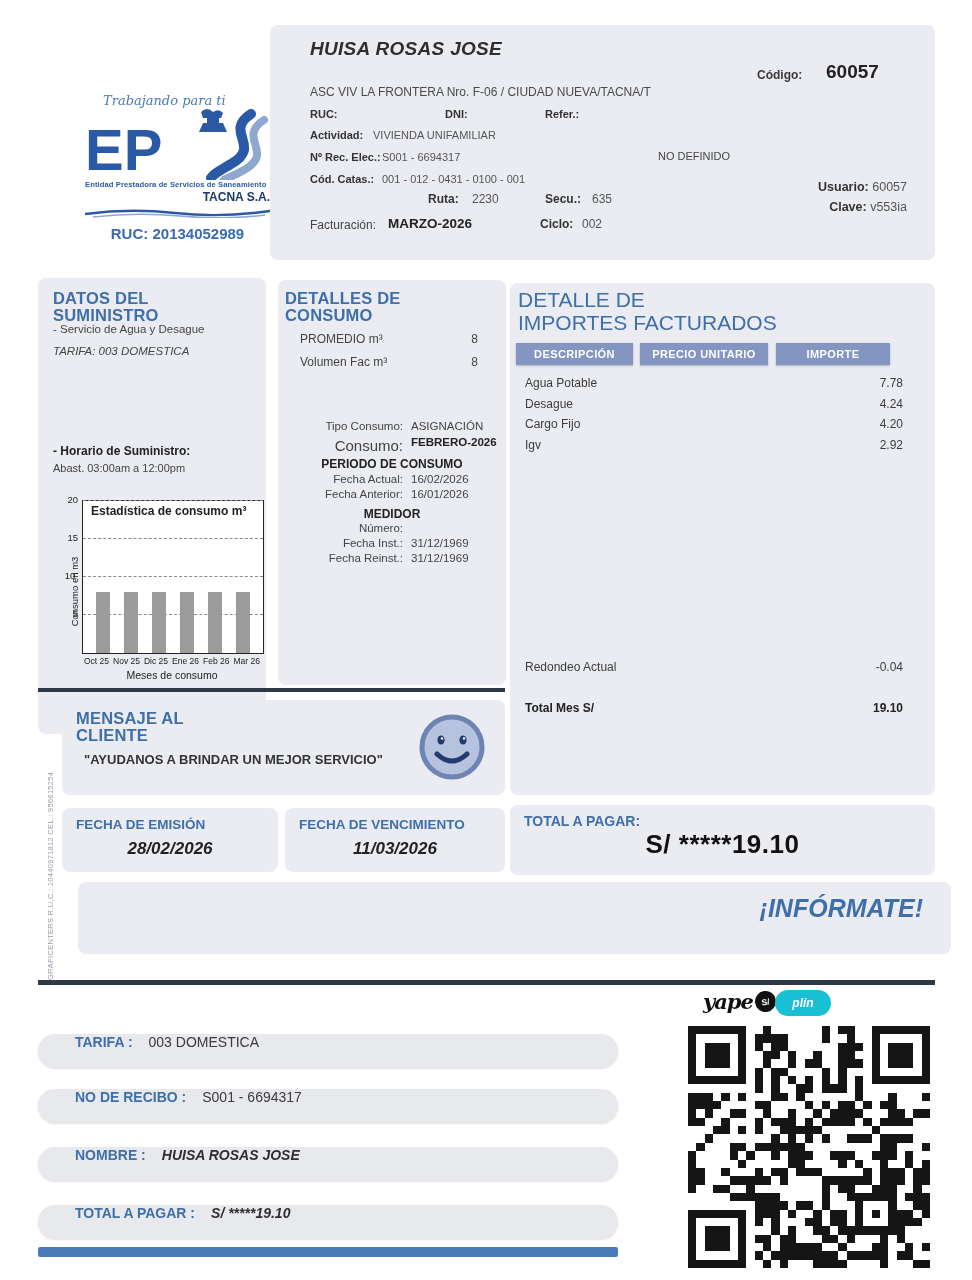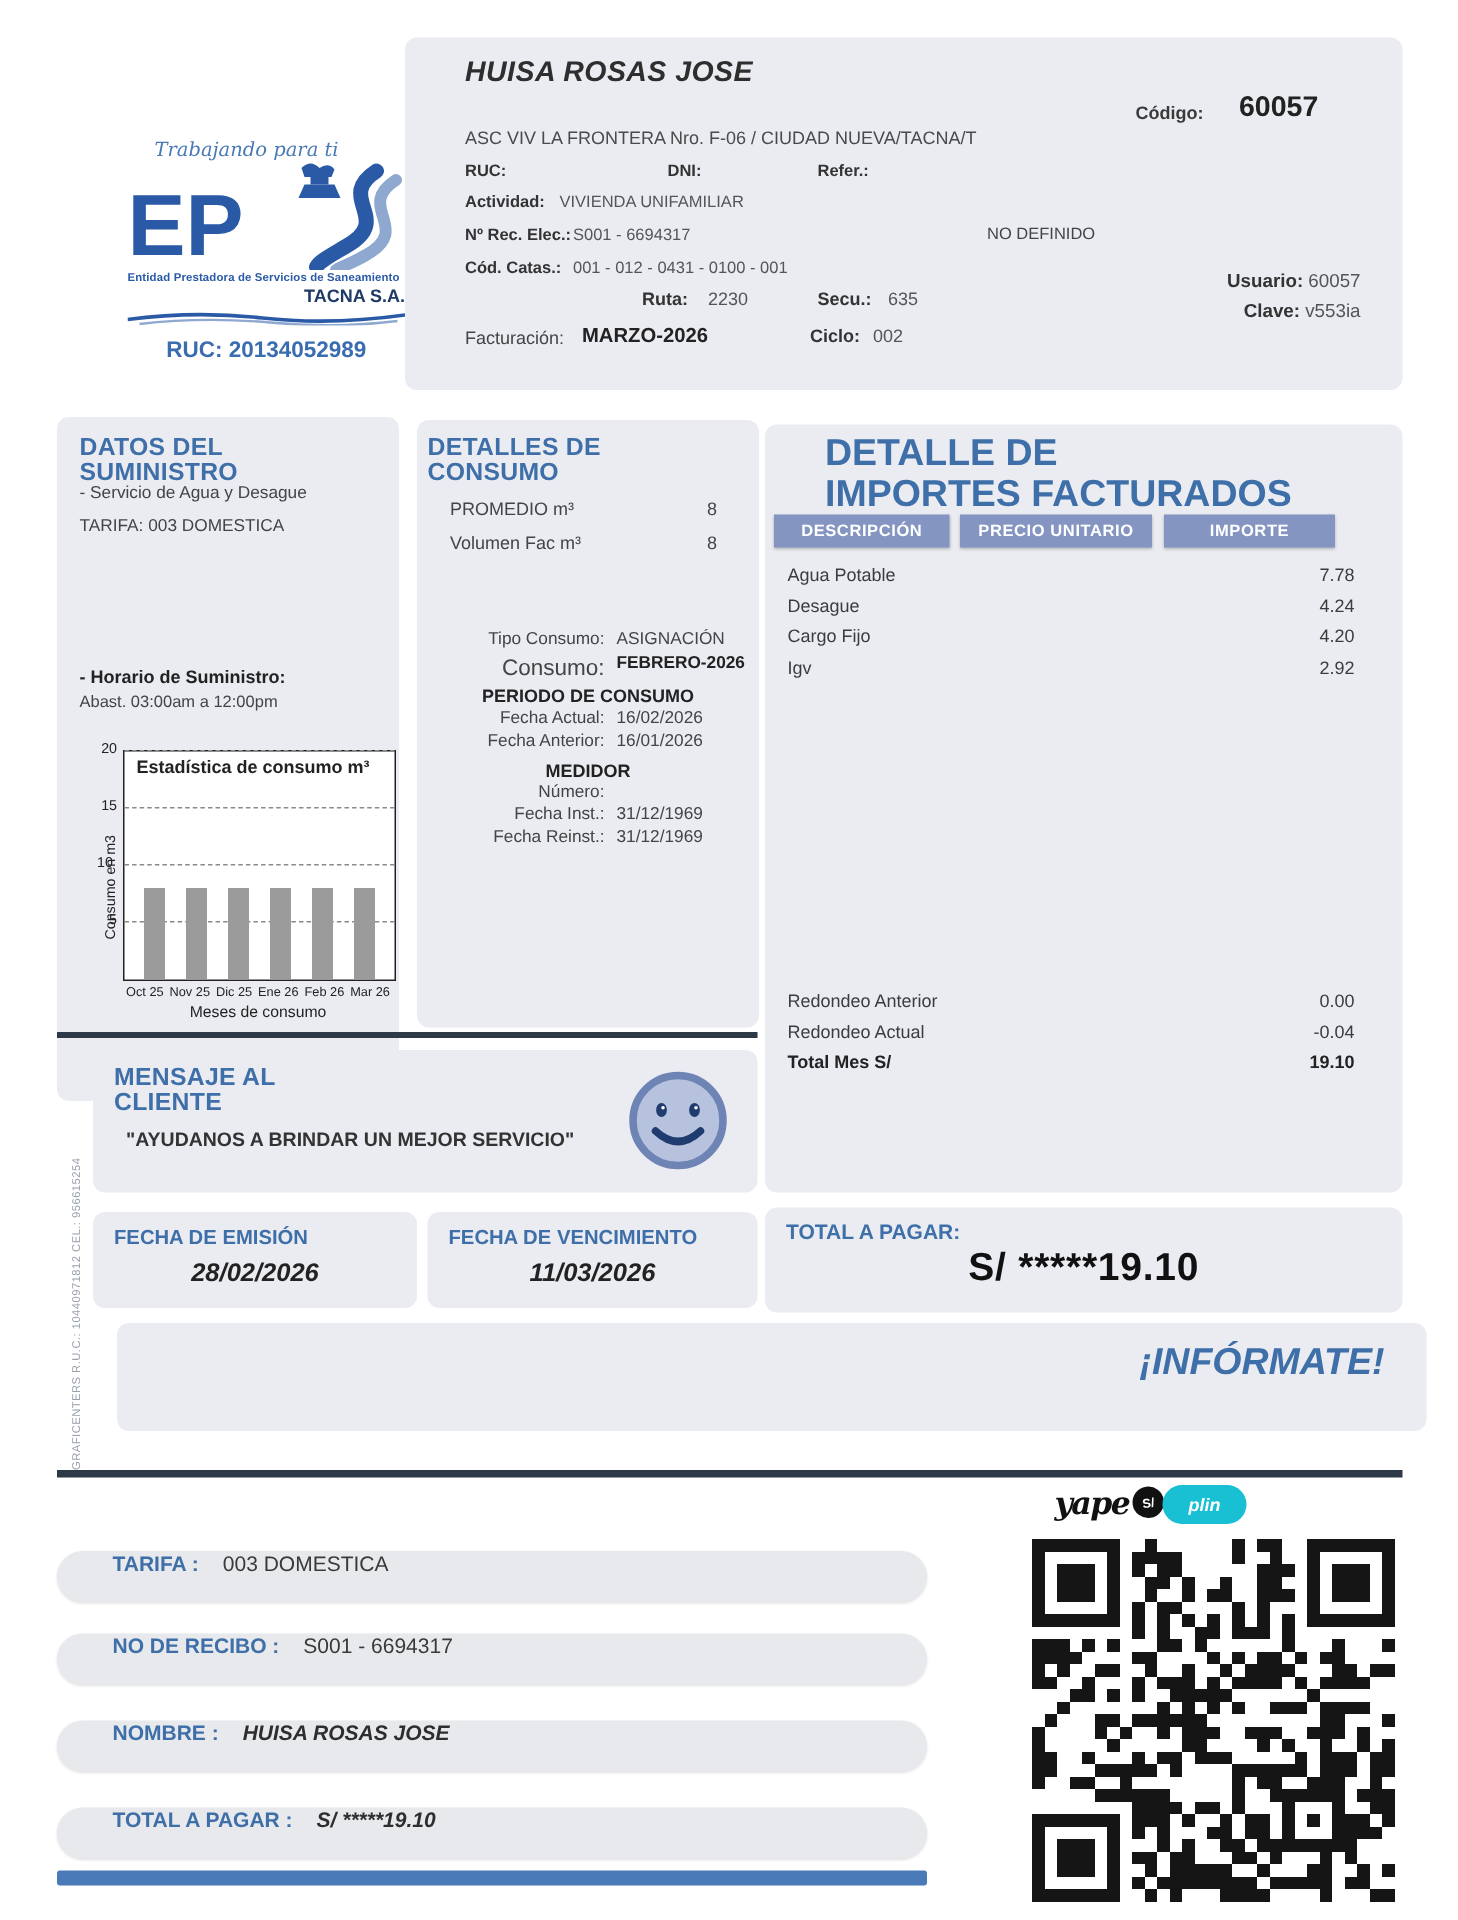--- a/index.html
+++ b/index.html
@@ -112,21 +112,21 @@
     <div class="kv lbl" style="left:270px;top:192px;font-size:12px;">Ciclo:</div>
     <div class="kv val" style="left:312px;top:192px;font-size:12px;">002</div>
   </div>
 
   <div class="panel" style="left:38px;top:278px;width:228px;height:456px;">
     <div class="kv sec-title" style="left:15px;top:12px;">
       <span>DATOS DEL</span><br>
       <span>SUMINISTRO</span>
     </div>
     <div class="kv" style="left:15px;top:45px;font-size:11.5px;color:#444;">- Servicio de Agua y Desague</div>
-    <div class="kv" style="left:15px;top:67px;font-size:11.5px;color:#444;">TARIFA: 003 DOMESTICA</div>
+    <div class="kv" style="left:15px;top:67px;font-size:11.5px;color:#444;font-style:italic;">TARIFA: 003 DOMESTICA</div>
     <div class="kv" style="left:15px;top:166px;font-size:12px;font-weight:bold;color:#222;">- Horario de Suministro:</div>
     <div class="kv" style="left:15px;top:184px;font-size:11px;color:#444;">Abast. 03:00am a 12:00pm</div>
   </div>
 
   <div class="chart">
     <div class="chart-ylabel">Consumo en m3</div>
     <div id="yticks"></div>
     <div class="chart-plot">
       <div class="chart-title">Estadística de consumo m³</div>
       <div id="gridlines">
@@ -188,21 +188,21 @@
 
     <div class="kv" style="left:0;top:227px;width:228px;text-align:center;font-size:12px;font-weight:bold;color:#222;">MEDIDOR</div>
     <div class="kv" style="left:0;top:242px;width:125px;text-align:right;font-size:11.5px;color:#444;">Número:</div>
     <div class="kv" style="left:0;top:257px;width:125px;text-align:right;font-size:11.5px;color:#444;">Fecha Inst.:</div>
     <div class="kv" style="left:133px;top:257px;font-size:11.5px;color:#444;">31/12/1969</div>
     <div class="kv" style="left:0;top:272px;width:125px;text-align:right;font-size:11.5px;color:#444;">Fecha Reinst.:</div>
     <div class="kv" style="left:133px;top:272px;font-size:11.5px;color:#444;">31/12/1969</div>
   </div>
 
   <div class="panel" style="left:510px;top:283px;width:425px;height:512px;">
-    <div class="kv" style="left:8px;top:6px;font-size:25px;font-weight:bold;color:#3f6fa8;line-height:1.08;margin-left:32px;">
+    <div class="kv" style="left:8px;top:6px;font-size:21px;font-weight:normal;color:#3f6fa8;line-height:1.08;">
       <span>DETALLE DE</span><br>
       <span>IMPORTES FACTURADOS</span>
     </div>
     <div class="chip" style="left:6px;top:60px;width:117px;">DESCRIPCIÓN</div>
     <div class="chip" style="left:130px;top:60px;width:128px;">PRECIO UNITARIO</div>
     <div class="chip" style="left:266px;top:60px;width:114px;">IMPORTE</div>
 
     <div class="kv" style="left:15px;top:90px;width:378px;" id="importes-rows">
         <div class="irow">
           <span>Agua Potable</span>
@@ -215,24 +215,20 @@
         <div class="irow">
           <span>Cargo Fijo</span>
           <span>4.20</span>
         </div>
         <div class="irow">
           <span>Igv</span>
           <span>2.92</span>
         </div>
       </div>
     <div class="kv" style="left:15px;top:374px;width:378px;" id="importes-extra">
-        <div class="irow">
-          <span>Redondeo Anterior</span>
-          <span>0.00</span>
-        </div>
         <div class="irow">
           <span>Redondeo Actual</span>
           <span>-0.04</span>
         </div>
       </div>
     <div class="kv irow bold" style="left:15px;top:415px;width:378px;">
       <span>Total Mes S/</span>
       <span>19.10</span>
     </div>
   </div>

